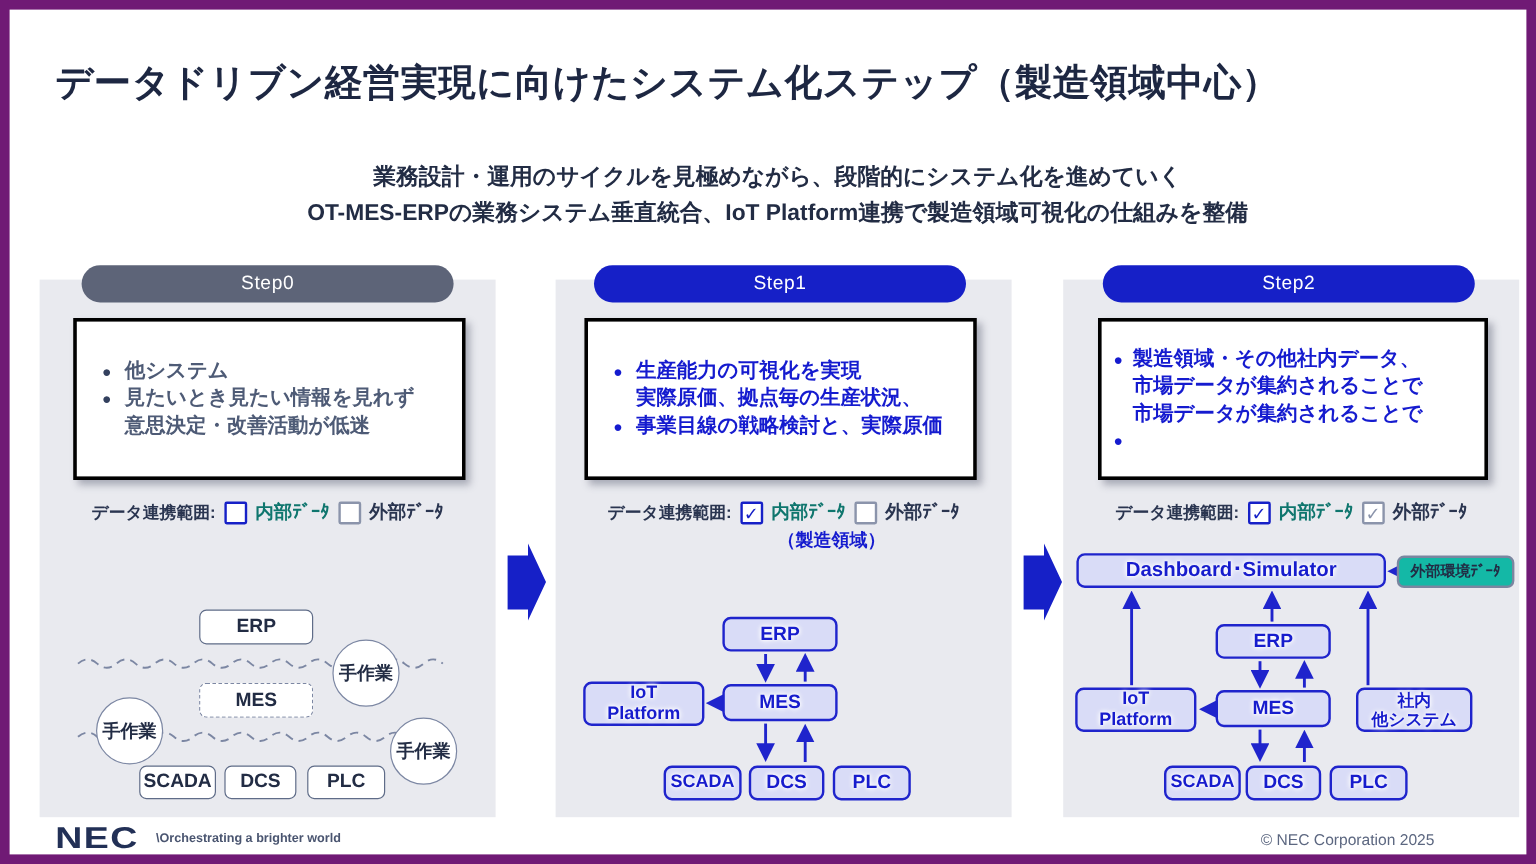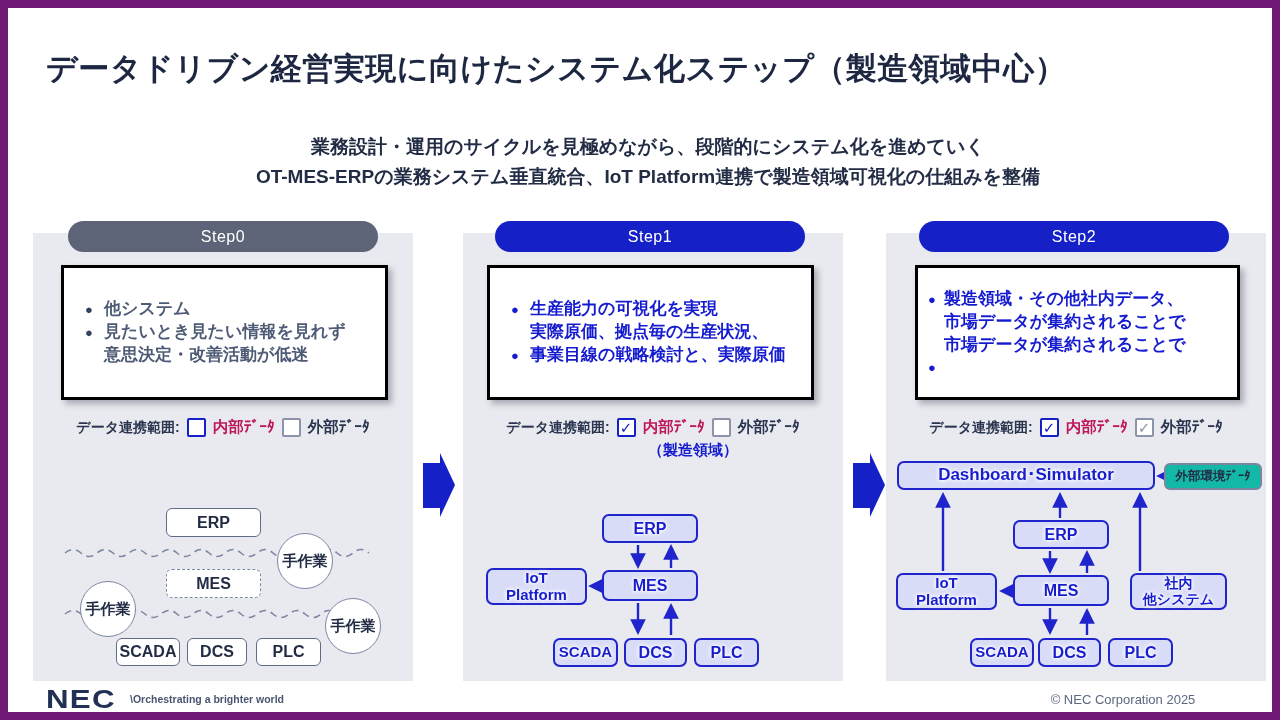--- a/index.html
+++ b/index.html
@@ -39,21 +39,21 @@
   .sB .dot{color:#151bcf;width:30px;text-align:center;}
   .sC .dot{width:16px;text-align:left;}
 
   .scope{position:absolute;top:409px;width:380px;display:flex;align-items:center;justify-content:center;gap:7px;z-index:3;}
   .scope .lab{font-size:14px;color:#2a3550;font-weight:600;}
   .cb{width:19px;height:19px;box-sizing:border-box;background:#ffffff;border-radius:2px;
       display:flex;align-items:center;justify-content:center;font-size:15px;font-weight:900;}
   .cb.blue{border:2.5px solid #1620c7;color:#1620c7;}
   .cb.gray{border:2px solid #8b94ab;color:#8b94ab;}
   .cblab{font-size:15.5px;font-weight:700;}
-  .cblab.blue{color:#be185d;}
+  .cblab.blue{color:#0f766e;}
   .cblab.dark{color:#2a3550;}
   .scopenote{position:absolute;top:433px;width:380px;text-align:center;color:#151bcf;
       font-size:15px;font-weight:700;z-index:3;padding-left:80px;box-sizing:border-box;}
 
   .node{position:absolute;box-sizing:border-box;display:flex;align-items:center;justify-content:center;
         text-align:center;z-index:2;}
   .n-plain{background:#ffffff;border:1.4px solid #5f6c88;border-radius:6px;color:#222c44;font-size:16px;font-weight:600;}
   .n-dash{background:#ffffff;border:1.6px dashed #7c87a3;border-radius:6px;color:#222c44;font-size:16px;font-weight:600;}
   .n-blue{background:#d9dcf7;border:2px solid #1f24cc;border-radius:7px;color:#171ccd;font-size:16px;font-weight:700;
           text-shadow:0 0 2px #fff,0 0 4px #fff,0 0 5px #fff;line-height:1.1;}

